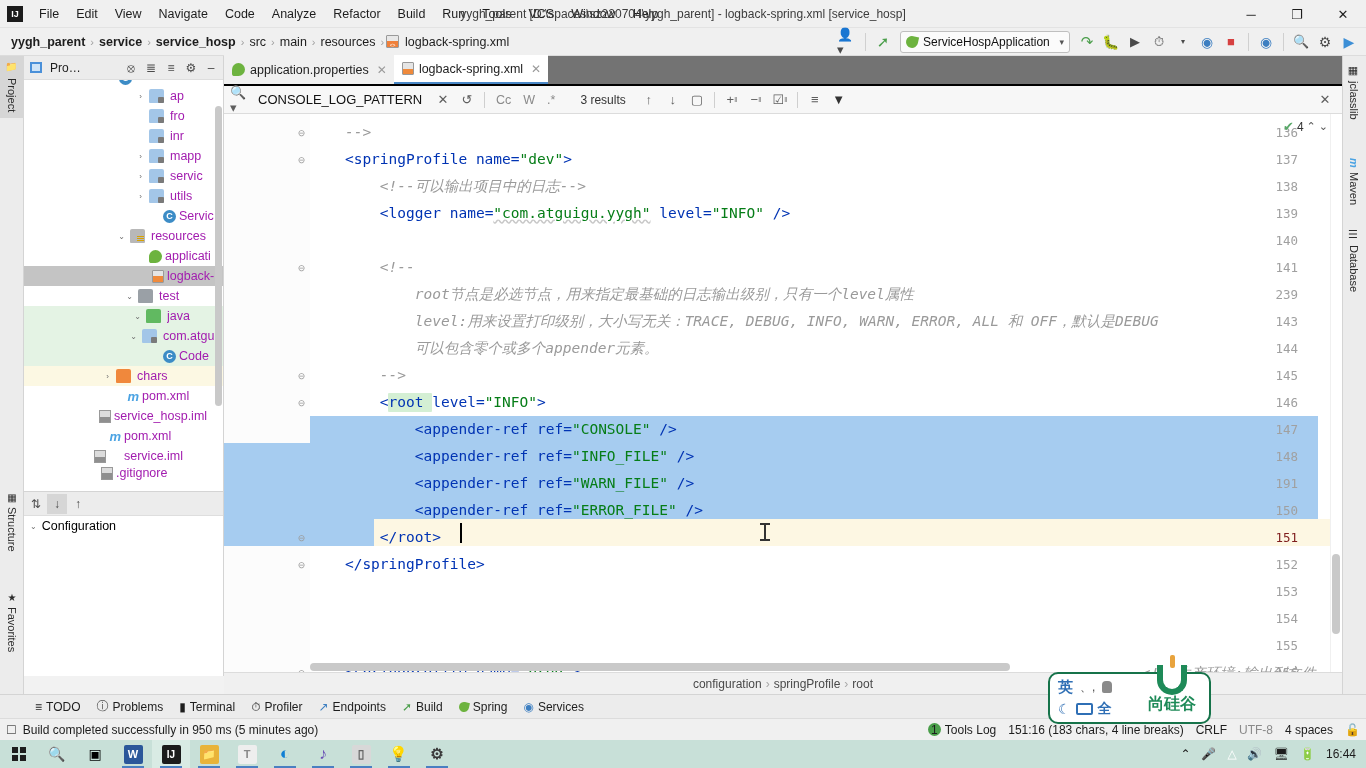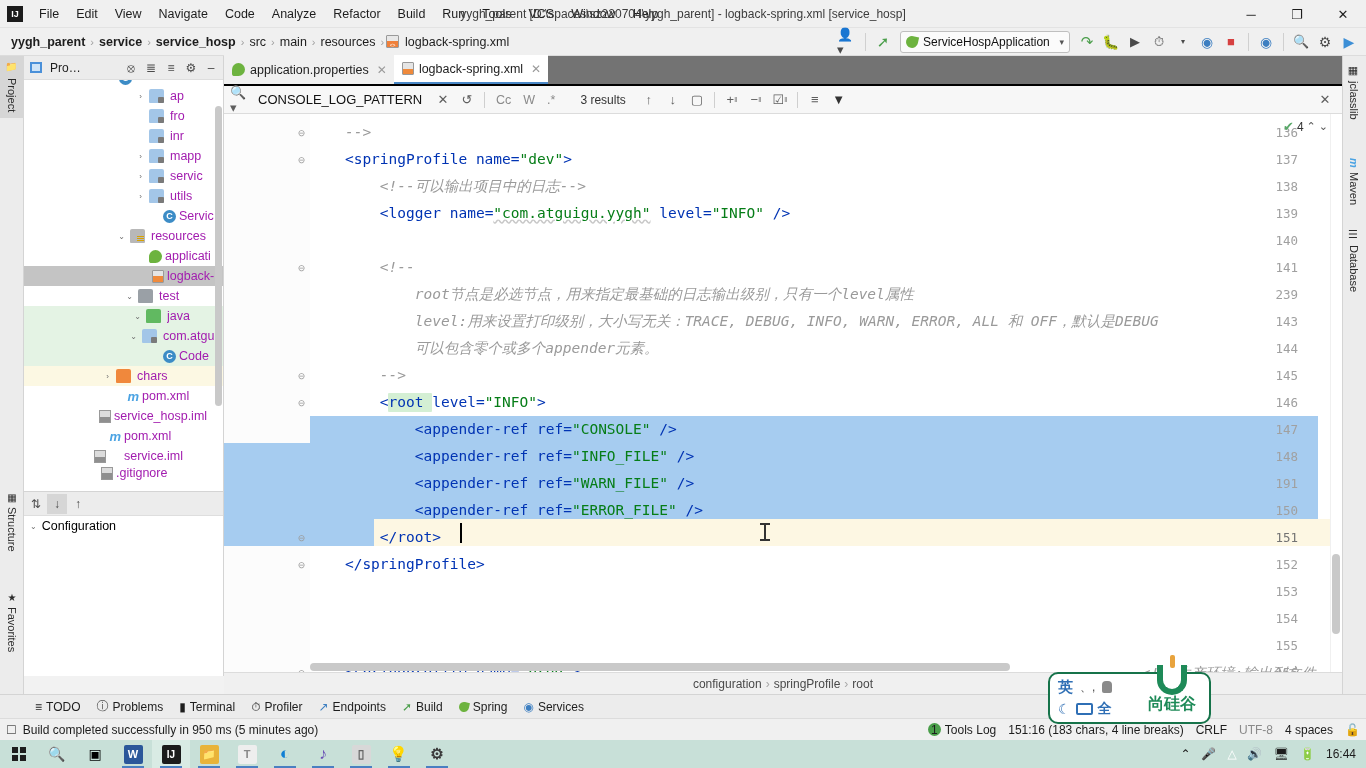--- a/index.html
+++ b/index.html
@@ -211,21 +211,21 @@
   }
   .gutter {
     position: absolute; left: 0; top: 0; width: 86px; height: 558px;
     background: #fcfcfc;
   }
   .lnum {
     position: absolute; right: 44px; width: 42px; text-align: right;
     font-family: "DejaVu Sans Mono", monospace; font-size: 12.5px; color: #a0a0a0;
     height: 27px; line-height: 27px;
   }
-  .lnum.cur { color: #737373; }
+  .lnum.cur { color: #7f1d1d; }
   .fold {
     position: absolute; left: 72px; width: 11px; height: 27px;
     display: flex; align-items: center; justify-content: center; color: #9a9a9a; font-size: 9px;
   }
   .codearea {
     position: absolute; left: 86px; top: 0; right: 0; height: 558px;
     font-family: "DejaVu Sans Mono", monospace; font-size: 14.5px;
   }
   .cline { position: absolute; left: 0; right: 0; height: 27px; line-height: 27px; white-space: pre; }
   .hl-sel { position: absolute; background: #a6ccf0; }

